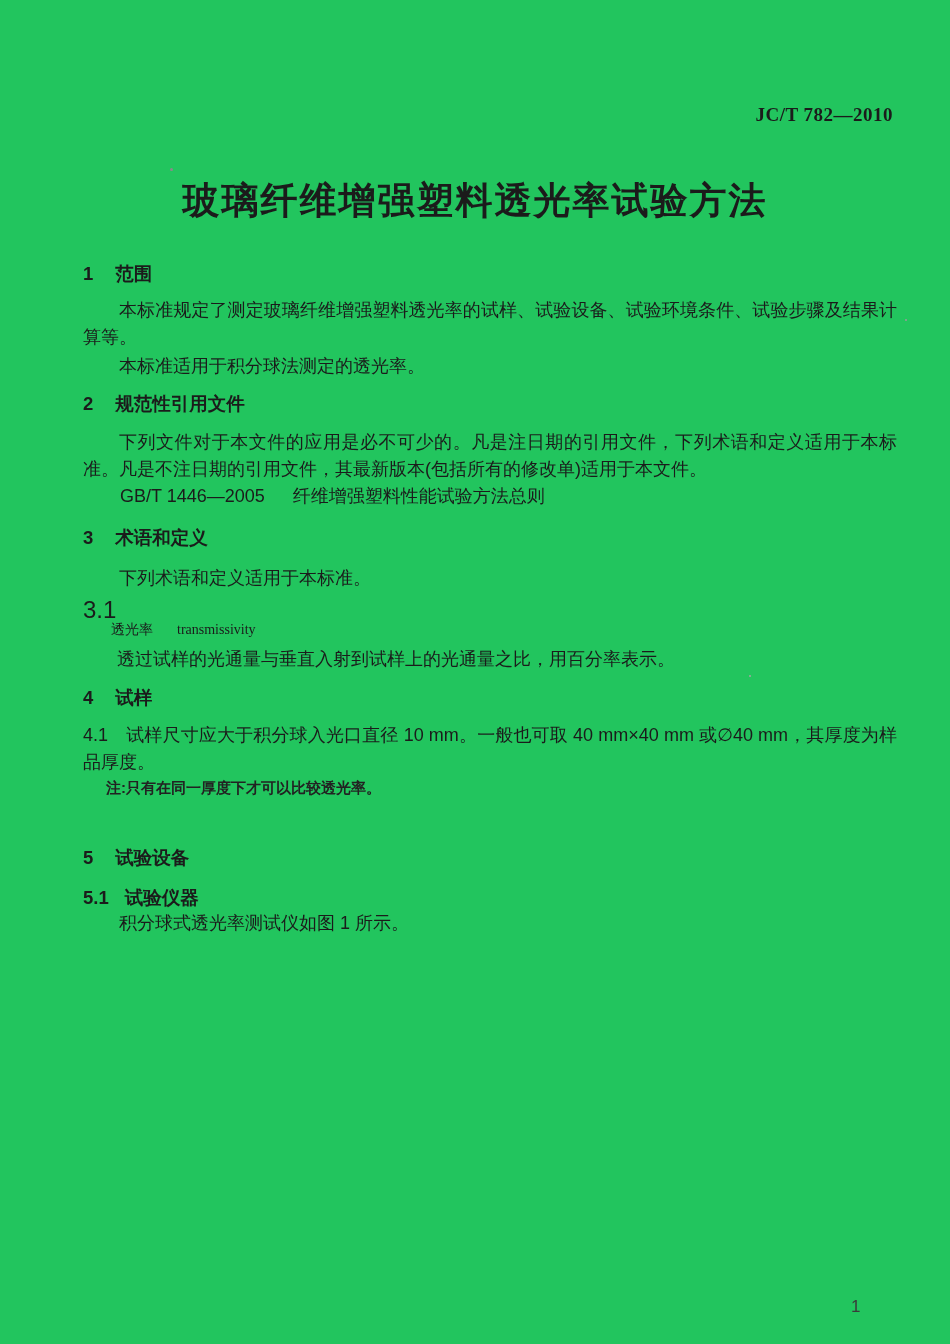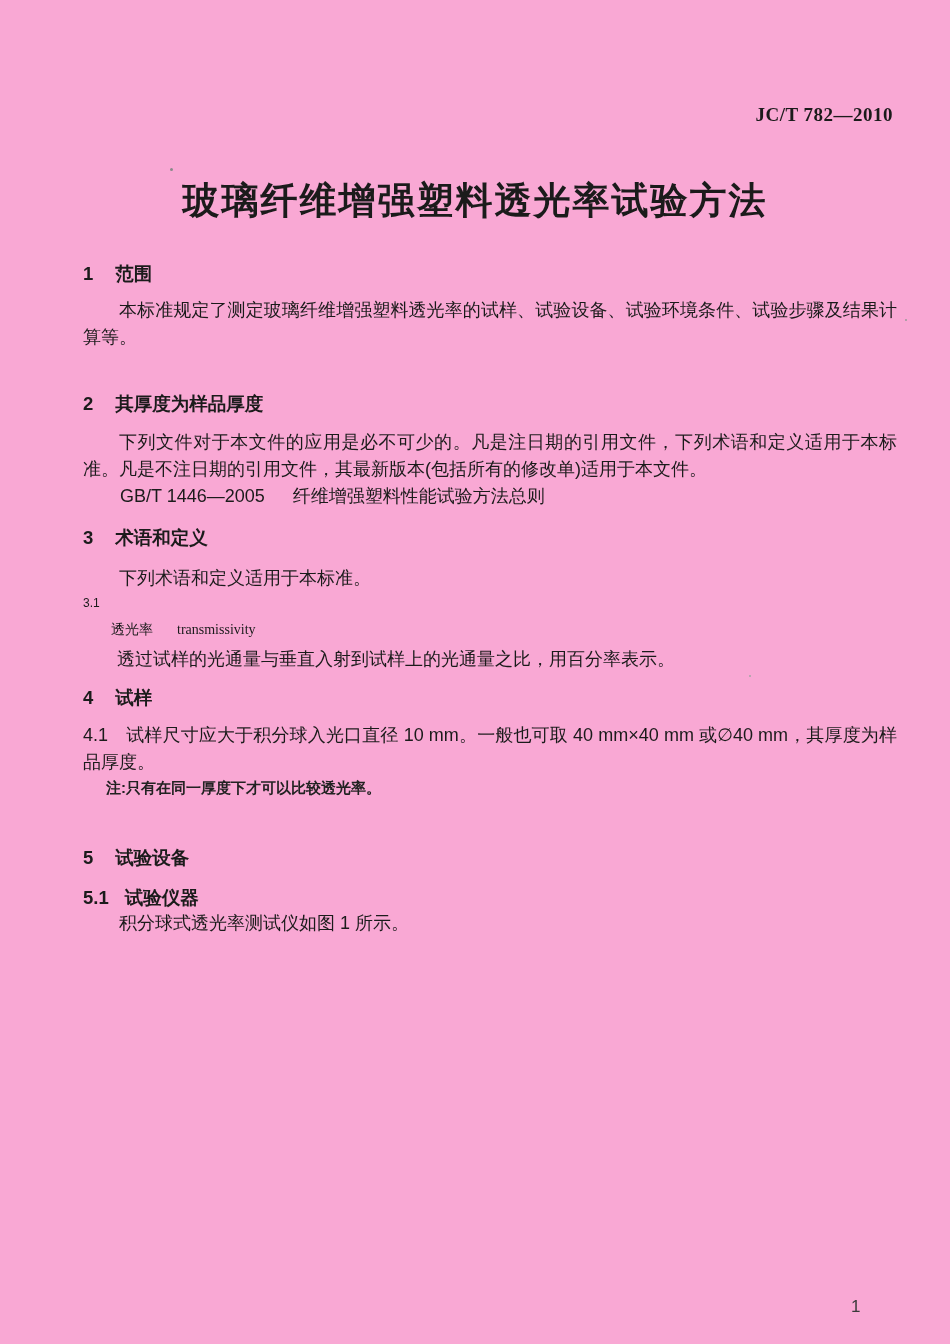--- a/index.html
+++ b/index.html
@@ -1,20 +1,20 @@
 <!DOCTYPE html>
 <html><head>
 <meta charset="utf-8">
 <style>
   html,body { margin:0; padding:0; background:#e8e8e8; }
   .page {
     position:relative;
     width:950px; height:1344px;
     margin:0 auto;
-    background:#f9a8d4;
+    background:#22c55e;
     font-family:"Liberation Sans", sans-serif;
     color:#1b1b1b;
     overflow:hidden;
   }
   .abs { position:absolute; }
   .doc-number {
     top:104px; right:57px;
     font-size:19px; font-weight:bold; letter-spacing:0.5px;
     font-family:"Liberation Serif", serif;
   }
@@ -34,21 +34,21 @@
     font-size:18px; line-height:27px;
     text-align:justify; text-justify:inter-ideograph;
   }
   .indent { text-indent:2em; }
   .clause .c-num { display:inline-block; margin-right:18px; }
   .ref-line {
     left:120px;
     font-size:18px; white-space:nowrap;
   }
   .ref-line .ref-name { margin-left:28px; }
-  .sub-num { left:83px; font-size:12px; }
+  .sub-num { left:83px; font-size:24px; }
   .term-line {
     left:111px; font-size:14px; font-weight:normal; white-space:nowrap;
   }
   .term-line .term-en { margin-left:24px; font-family:"Liberation Serif", serif; }
   .def-line { left:117px; width:780px; font-size:18px; line-height:27px; }
   .note-line {
     left:106px; width:780px;
     font-size:15px; font-weight:600; color:#222;
   }
   .sub-heading {
@@ -77,23 +77,24 @@
   <div class="abs doc-title">玻璃纤维增强塑料透光率试验方法</div>
 
   <div class="artifact dot1"></div>
   <div class="artifact dot2"></div>
   <div class="artifact dot3"></div>
 
   <div class="abs heading" style="top:261px">
     <span class="h-num">1</span><span>范围</span>
   </div>
   <div class="abs para indent" style="top:297px">本标准规定了测定玻璃纤维增强塑料透光率的试样、试验设备、试验环境条件、试验步骤及结果计算等。</div>
+  <div class="abs para indent" style="top:353px">本标准适用于积分球法测定的透光率。</div>
 
   <div class="abs heading" style="top:391px">
-    <span class="h-num">2</span><span>其厚度为样品厚度</span>
+    <span class="h-num">2</span><span>规范性引用文件</span>
   </div>
   <div class="abs para indent" style="top:429px">下列文件对于本文件的应用是必不可少的。凡是注日期的引用文件，下列术语和定义适用于本标准。凡是不注日期的引用文件，其最新版本(包括所有的修改单)适用于本文件。</div>
   <div class="abs ref-line" style="top:484px">
     <span>GB/T 1446—2005</span><span class="ref-name">纤维增强塑料性能试验方法总则</span>
   </div>
 
   <div class="abs heading" style="top:525px">
     <span class="h-num">3</span><span>术语和定义</span>
   </div>
   <div class="abs para indent" style="top:565px">下列术语和定义适用于本标准。</div>

